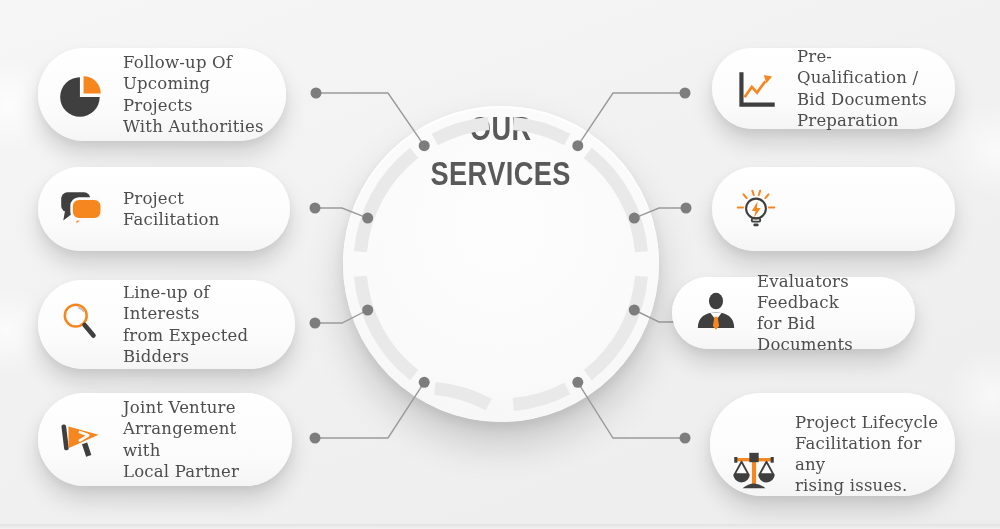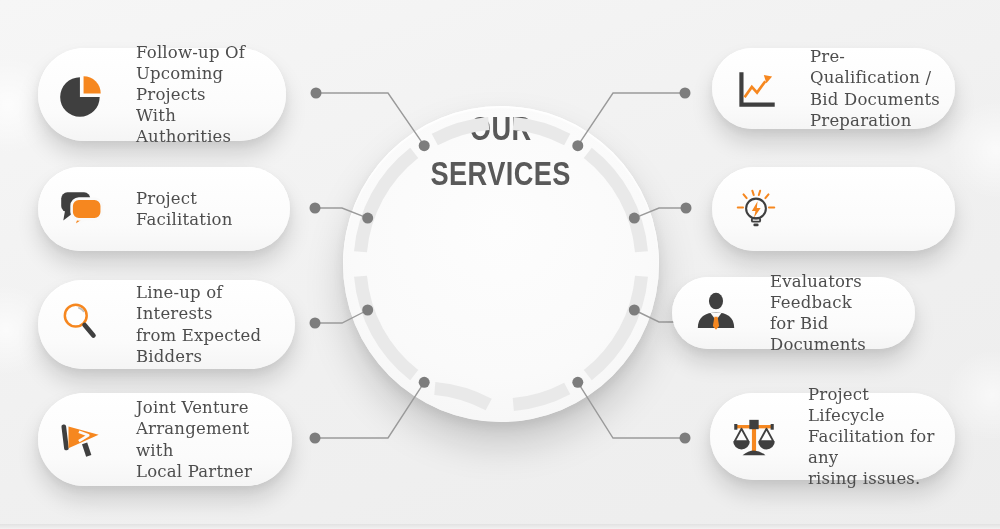--- a/index.html
+++ b/index.html
@@ -12,21 +12,21 @@
       radial-gradient(circle 70px at 996px 150px, rgba(255,255,255,.7), rgba(255,255,255,0) 70%),
       radial-gradient(circle 65px at 992px 395px, rgba(255,255,255,.6), rgba(255,255,255,0) 70%),
       linear-gradient(160deg,#f6f6f6 0%,#f0f0f0 55%,#ededed 100%);
   }
   .bottom-edge{
     position:absolute;left:0;bottom:0;width:1000px;height:5px;
     background:linear-gradient(#e2e2e2,#f2f2f2);
   }
   
   .pill{
-    position:absolute;display:flex;align-items:center;gap:28px;
+    position:absolute;display:flex;align-items:center;gap:15px;
     background:linear-gradient(180deg,#ffffff 0%,#fbfbfb 70%,#f5f5f5 100%);
     border-radius:60px;
     box-shadow:0 14px 22px rgba(0,0,0,.14), 0 4px 8px rgba(0,0,0,.05), inset 0 1px 0 #fff;
     padding:0 14px 0 18px;box-sizing:border-box;
   }
   .pill .icon{width:52px;height:52px;flex:0 0 52px;display:flex;align-items:center;justify-content:center;}
   .pill .icon svg{width:52px;height:52px;}
   .pill .label{
     font-size:16.5px;line-height:1.28;color:#4d4d4d;
     white-space:pre-wrap;letter-spacing:.2px;
@@ -193,21 +193,21 @@
         <ellipse cx="25" cy="13.5" rx="6.8" ry="8" fill="#3F3F3F"></ellipse>
         <path d="M7.5 39.5 C7.5 28.5 15 24.5 25 24.5 C35 24.5 42.5 28.5 42.5 39.5 Z" fill="#3F3F3F"></path>
         <polygon points="19.5,24.8 30.5,24.8 25,32" fill="#fafafa"></polygon>
         <polygon points="23.5,28.5 26.5,28.5 28,37.5 25,41 22,37.5" fill="#F6871F"></polygon>
       </svg>
     </span>
     <span class="label">Evaluators Feedback
 for Bid Documents</span>
   </div>
 
-  <div class="pill" style="left:710px;top:393px;width:245px;height:87px;">
+  <div class="pill" style="left:710px;top:393px;width:245px;height:103px;align-items:flex-end;">
     <span class="icon">
       <svg viewBox="0 0 50 50">
         <rect x="23" y="12" width="4" height="27" fill="#F6871F"></rect>
         <rect x="7" y="13.5" width="36" height="3.2" fill="#F6871F"></rect>
         <rect x="20.5" y="8.5" width="9" height="9" fill="#3F3F3F"></rect>
         <rect x="6" y="12.5" width="3" height="5.5" fill="#3F3F3F"></rect>
         <rect x="41" y="12.5" width="3" height="5.5" fill="#3F3F3F"></rect>
         <polygon points="13,17 6.5,29 19.5,29" fill="none" stroke="#3F3F3F" stroke-width="1.8" stroke-linejoin="round"></polygon>
         <path d="M5 29 A8 8 0 0 0 21 29 Z" fill="#3F3F3F"></path>
         <polygon points="37,17 30.5,29 43.5,29" fill="none" stroke="#3F3F3F" stroke-width="1.8" stroke-linejoin="round"></polygon>

